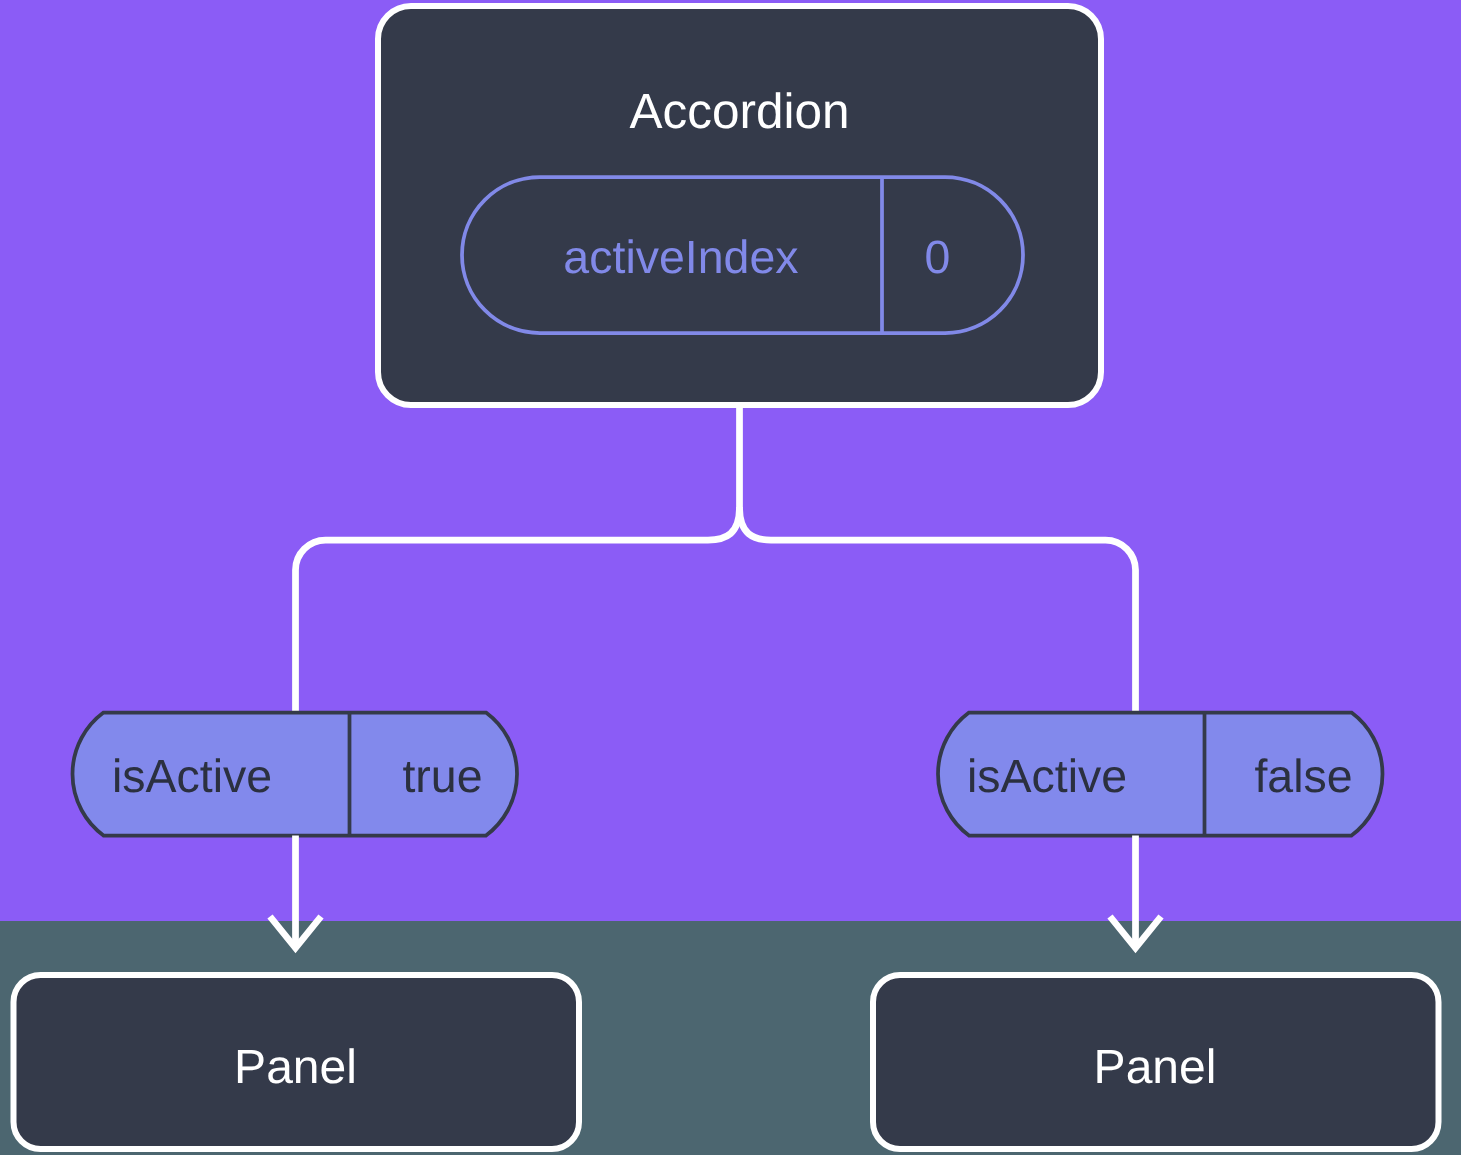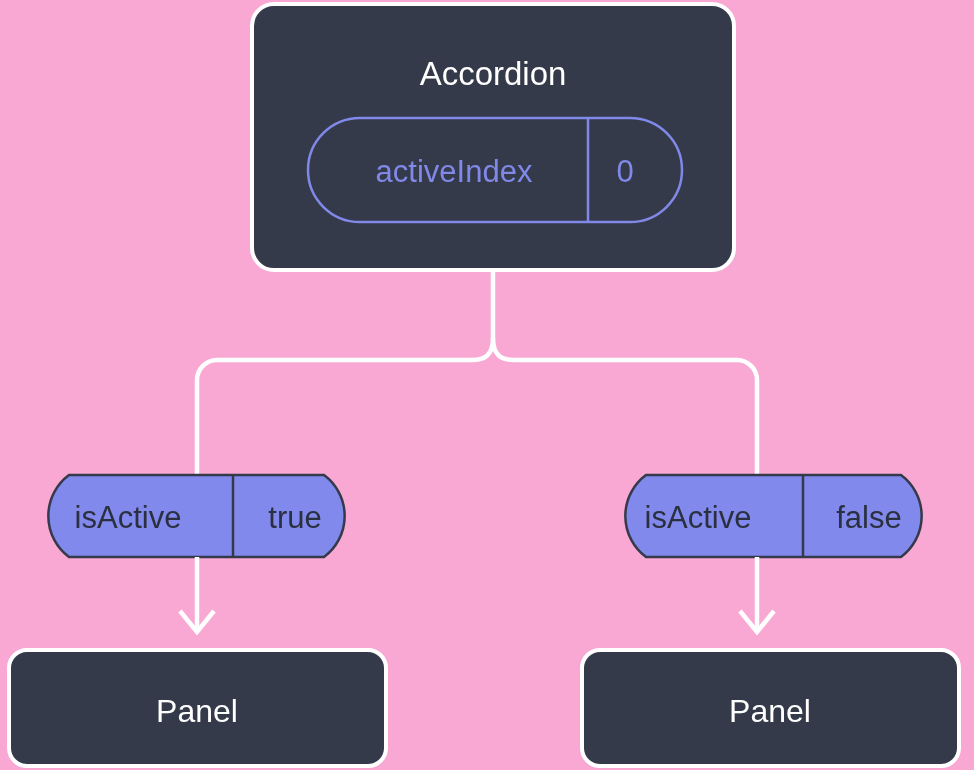--- a/index.html
+++ b/index.html
@@ -10,22 +10,22 @@
   }
   body {
     width: 974px;
     height: 770px;
     overflow: hidden;
     font-family: "Liberation Sans", sans-serif;
   }
   #diagram-root {
     position: relative;
     width: 974px;
-    height: 770px;
-    background: #f9a8d4;
+    height: 614px;
+    background: #8b5cf6;
   }
   svg.diagram {
     display: block;
     width: 974px;
     height: 770px;
   }
   .node-fill        { fill: #343a4a; }
   .node-stroke      { stroke: #ffffff; stroke-width: 4; fill: none; }
   .node-title       { fill: #ffffff; font-size: 33px; font-family: "Liberation Sans", sans-serif; }
   .panel-title      { fill: #ffffff; font-size: 32px; font-family: "Liberation Sans", sans-serif; }

